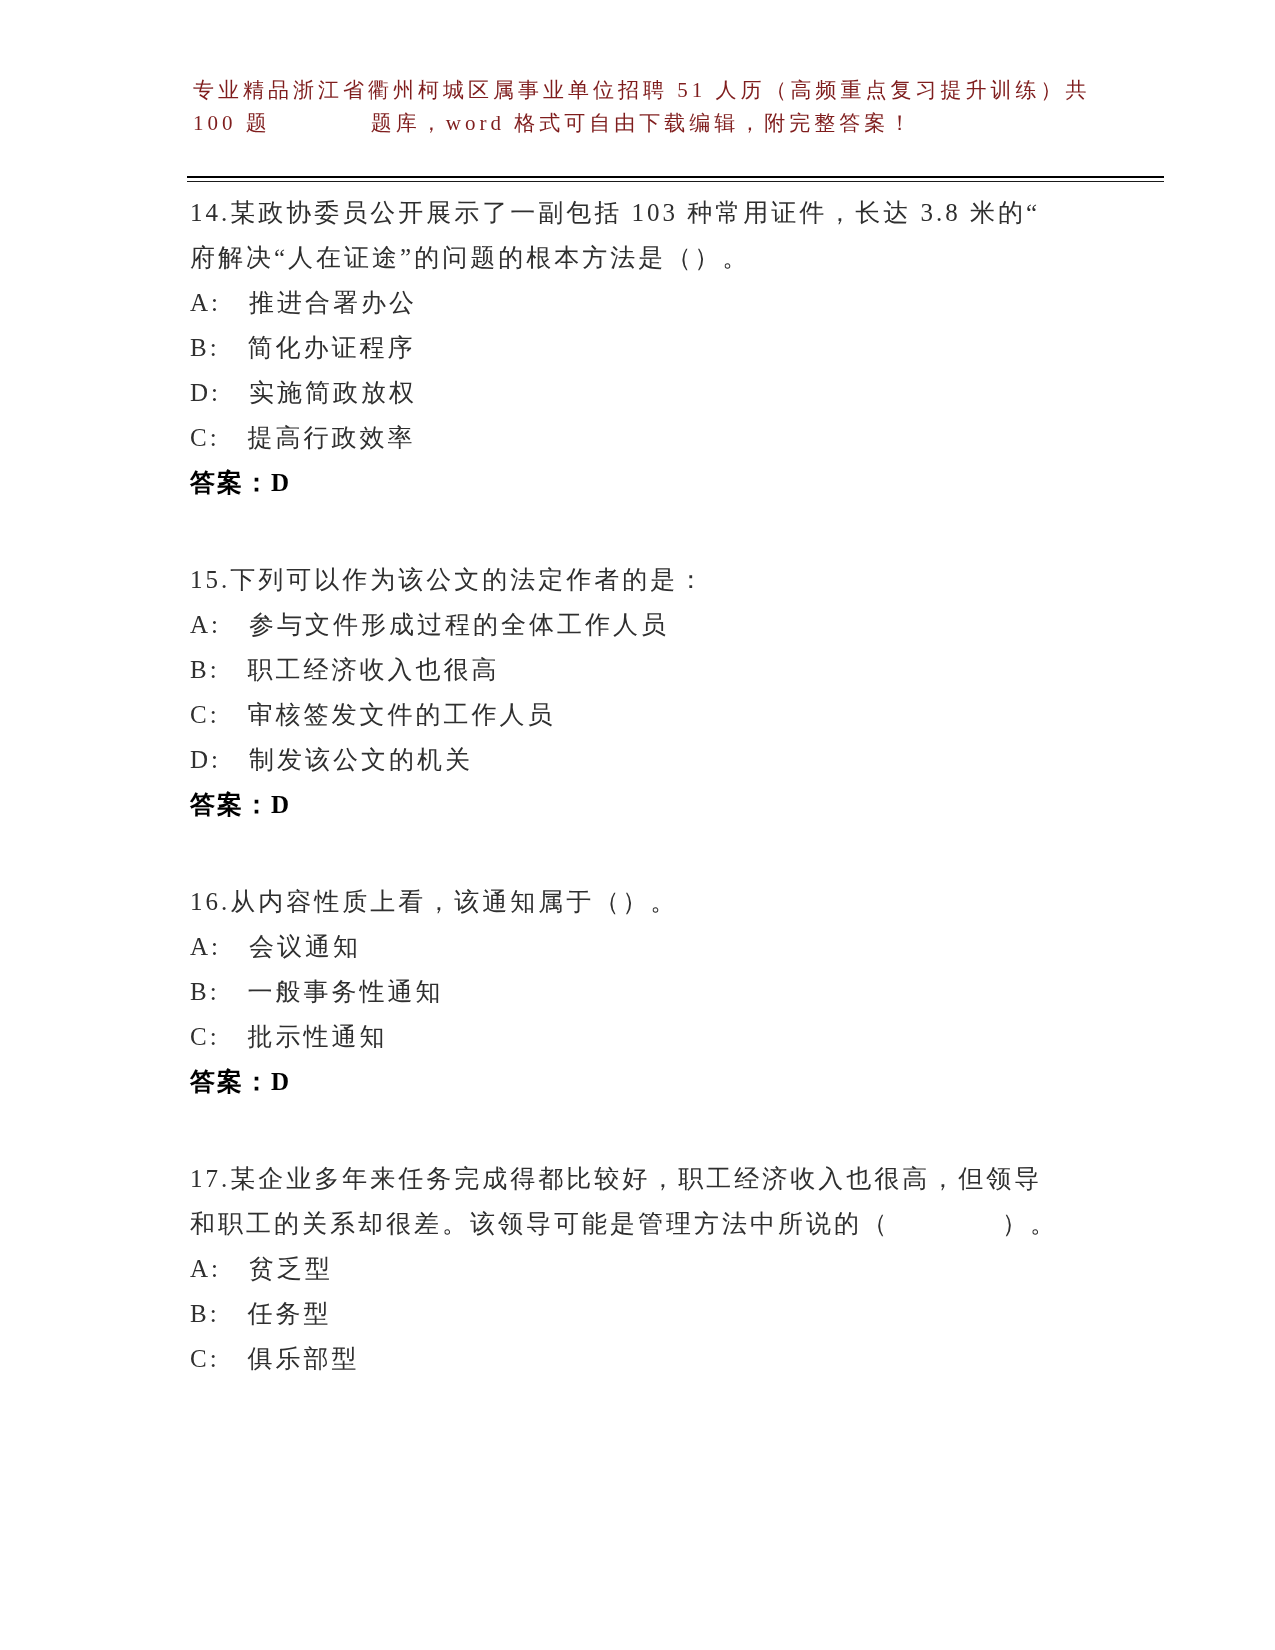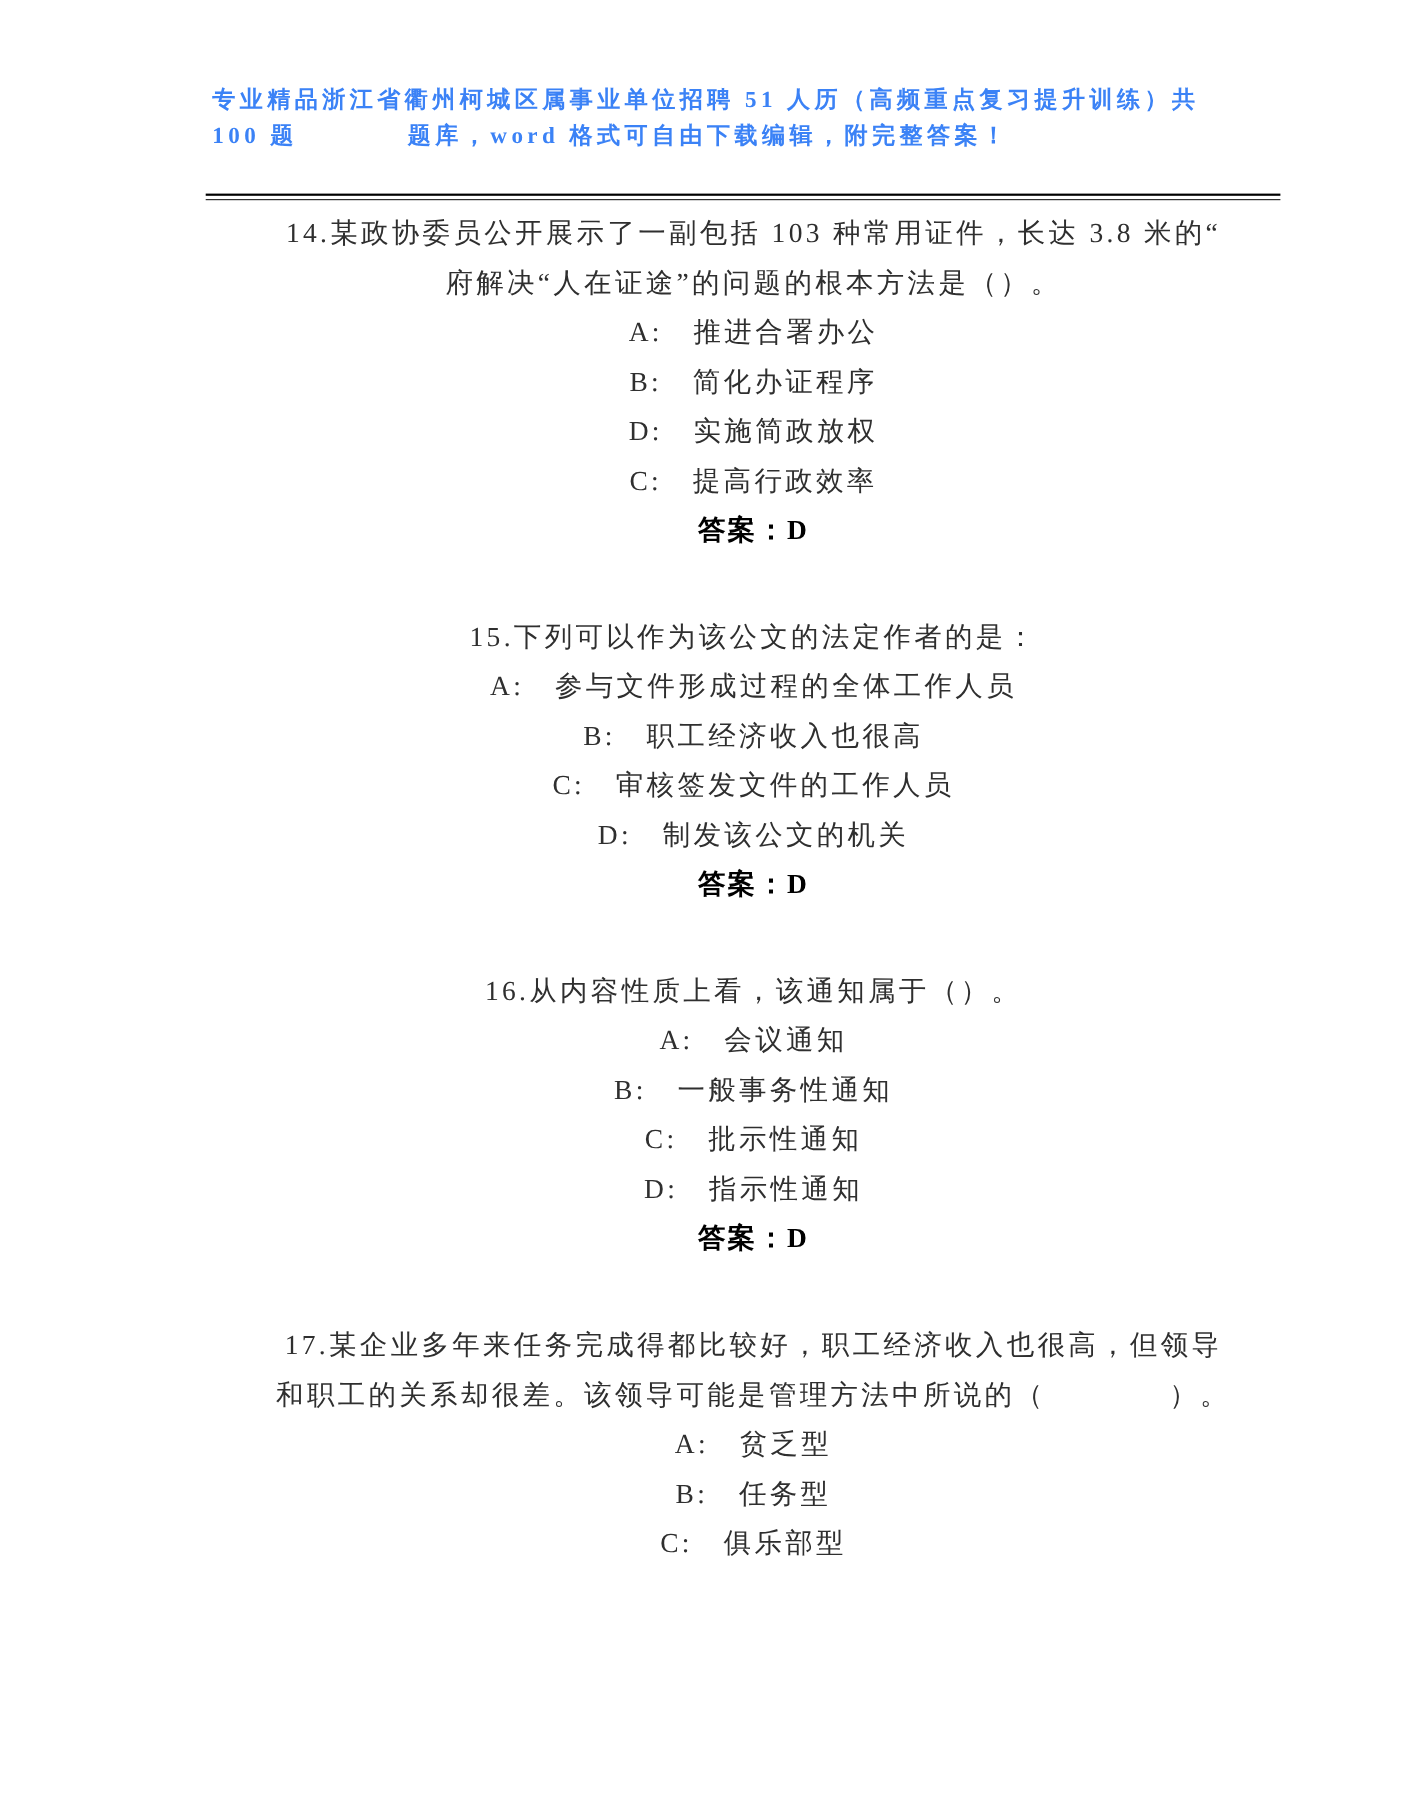--- a/index.html
+++ b/index.html
@@ -17,22 +17,21 @@
     overflow: hidden;
   }
   .doc-header {
     position: absolute;
     left: 193px;
     top: 74px;
     width: 980px;
     font-size: 21px;
     letter-spacing: 4px;
     line-height: 33px;
-    color: #3b82f6;
-    font-weight: bold;
+    color: #7f1d1d;
   }
   .doc-header .hline {
     height: 33px;
     white-space: pre;
   }
   .header-divider {
     position: absolute;
     left: 187px;
     top: 176px;
     width: 977px;
@@ -43,21 +42,20 @@
   .content {
     position: absolute;
     left: 190px;
     top: 190px;
     width: 990px;
     font-size: 25px;
     letter-spacing: 3px;
   }
   .question-block {
     margin: 0 0 52px 0;
-    text-align: center;
   }
   .line {
     height: 45px;
     line-height: 45px;
     white-space: pre;
   }
   .answer-line {
     font-weight: 700;
     color: #000000;
     letter-spacing: 2px;
@@ -91,21 +89,20 @@
         <div class="line option-line">B:　职工经济收入也很高</div>
         <div class="line option-line">C:　审核签发文件的工作人员</div>
         <div class="line option-line">D:　制发该公文的机关</div>
         <div class="line answer-line">答案：D</div>
       </div>
       <div class="question-block">
         <div class="line stem-line">16.从内容性质上看，该通知属于（）。</div>
         <div class="line option-line">A:　会议通知</div>
         <div class="line option-line">B:　一般事务性通知</div>
         <div class="line option-line">C:　批示性通知</div>
-        <div class="line option-line">D:　指示性通知</div>
         <div class="line answer-line">答案：D</div>
       </div>
       <div class="question-block">
         <div class="line stem-line">17.某企业多年来任务完成得都比较好，职工经济收入也很高，但领导</div>
         <div class="line stem-line">和职工的关系却很差。该领导可能是管理方法中所说的（　　　　）。</div>
         <div class="line option-line">A:　贫乏型</div>
         <div class="line option-line">B:　任务型</div>
         <div class="line option-line">C:　俱乐部型</div>
       </div>
     </div>

